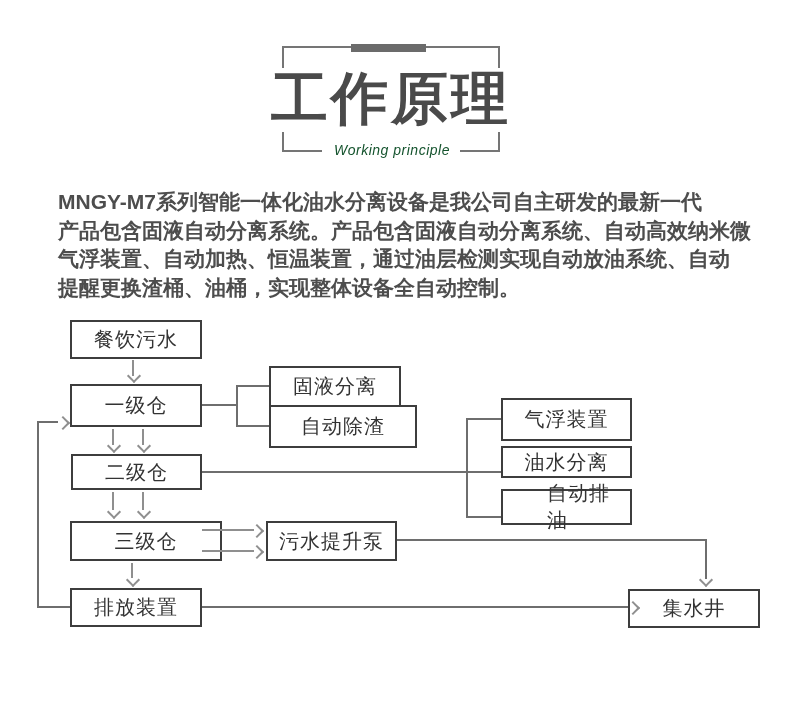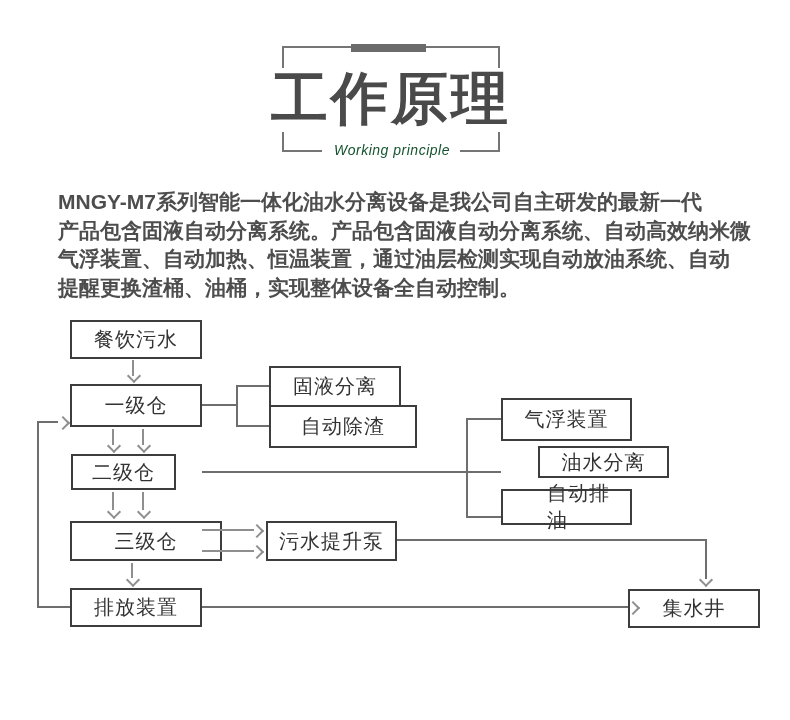--- a/index.html
+++ b/index.html
@@ -29,23 +29,23 @@
   #intro .line{white-space:nowrap;}
 
   
   .node{position:absolute;box-sizing:border-box;border:2px solid #3d3d3d;background:#ffffff;
       display:flex;align-items:center;justify-content:center;
       font-size:20px;color:#333333;letter-spacing:1px;}
   #b-canyin {left:70px; top:320px;width:132px;height:39px;}
   #b-yiji   {left:70px; top:384px;width:132px;height:43px;}
   #b-gufen  {left:269px;top:366px;width:132px;height:41px;}
   #b-chuzha {left:269px;top:405px;width:148px;height:43px;}
-  #b-erji   {left:71px; top:454px;width:105px;height:36px;}
+  #b-erji   {left:71px; top:454px;width:131px;height:36px;}
   #b-qifu   {left:501px;top:398px;width:131px;height:43px;}
-  #b-youshui{left:501px;top:446px;width:131px;height:32px;margin-left:37px;}
+  #b-youshui{left:501px;top:446px;width:131px;height:32px;}
   #b-paiyou {left:501px;top:489px;width:131px;height:36px;padding-left:44px;}
   #b-sanji  {left:70px; top:521px;width:152px;height:40px;}
   #b-wushui {left:266px;top:521px;width:131px;height:40px;}
   #b-paifang{left:70px; top:588px;width:132px;height:39px;}
   #b-jishui {left:628px;top:589px;width:132px;height:39px;}
 
   .hline,.vline{position:absolute;background:#6e6e6e;}
   .hline{height:2px;} .vline{width:2px;}
   .arrowline{background:#8f8f8f;}
   .chev{position:absolute;width:8px;height:8px;border:0 solid #8f8f8f;

